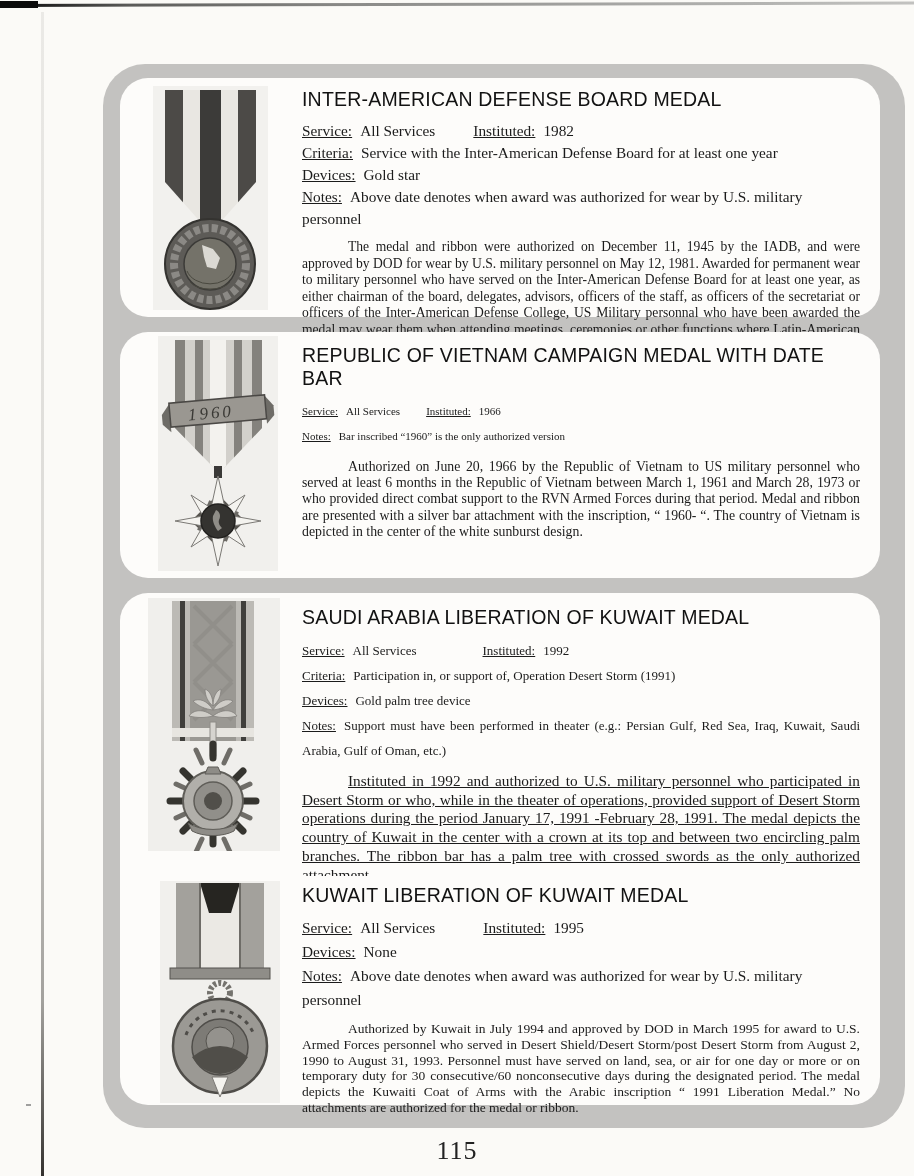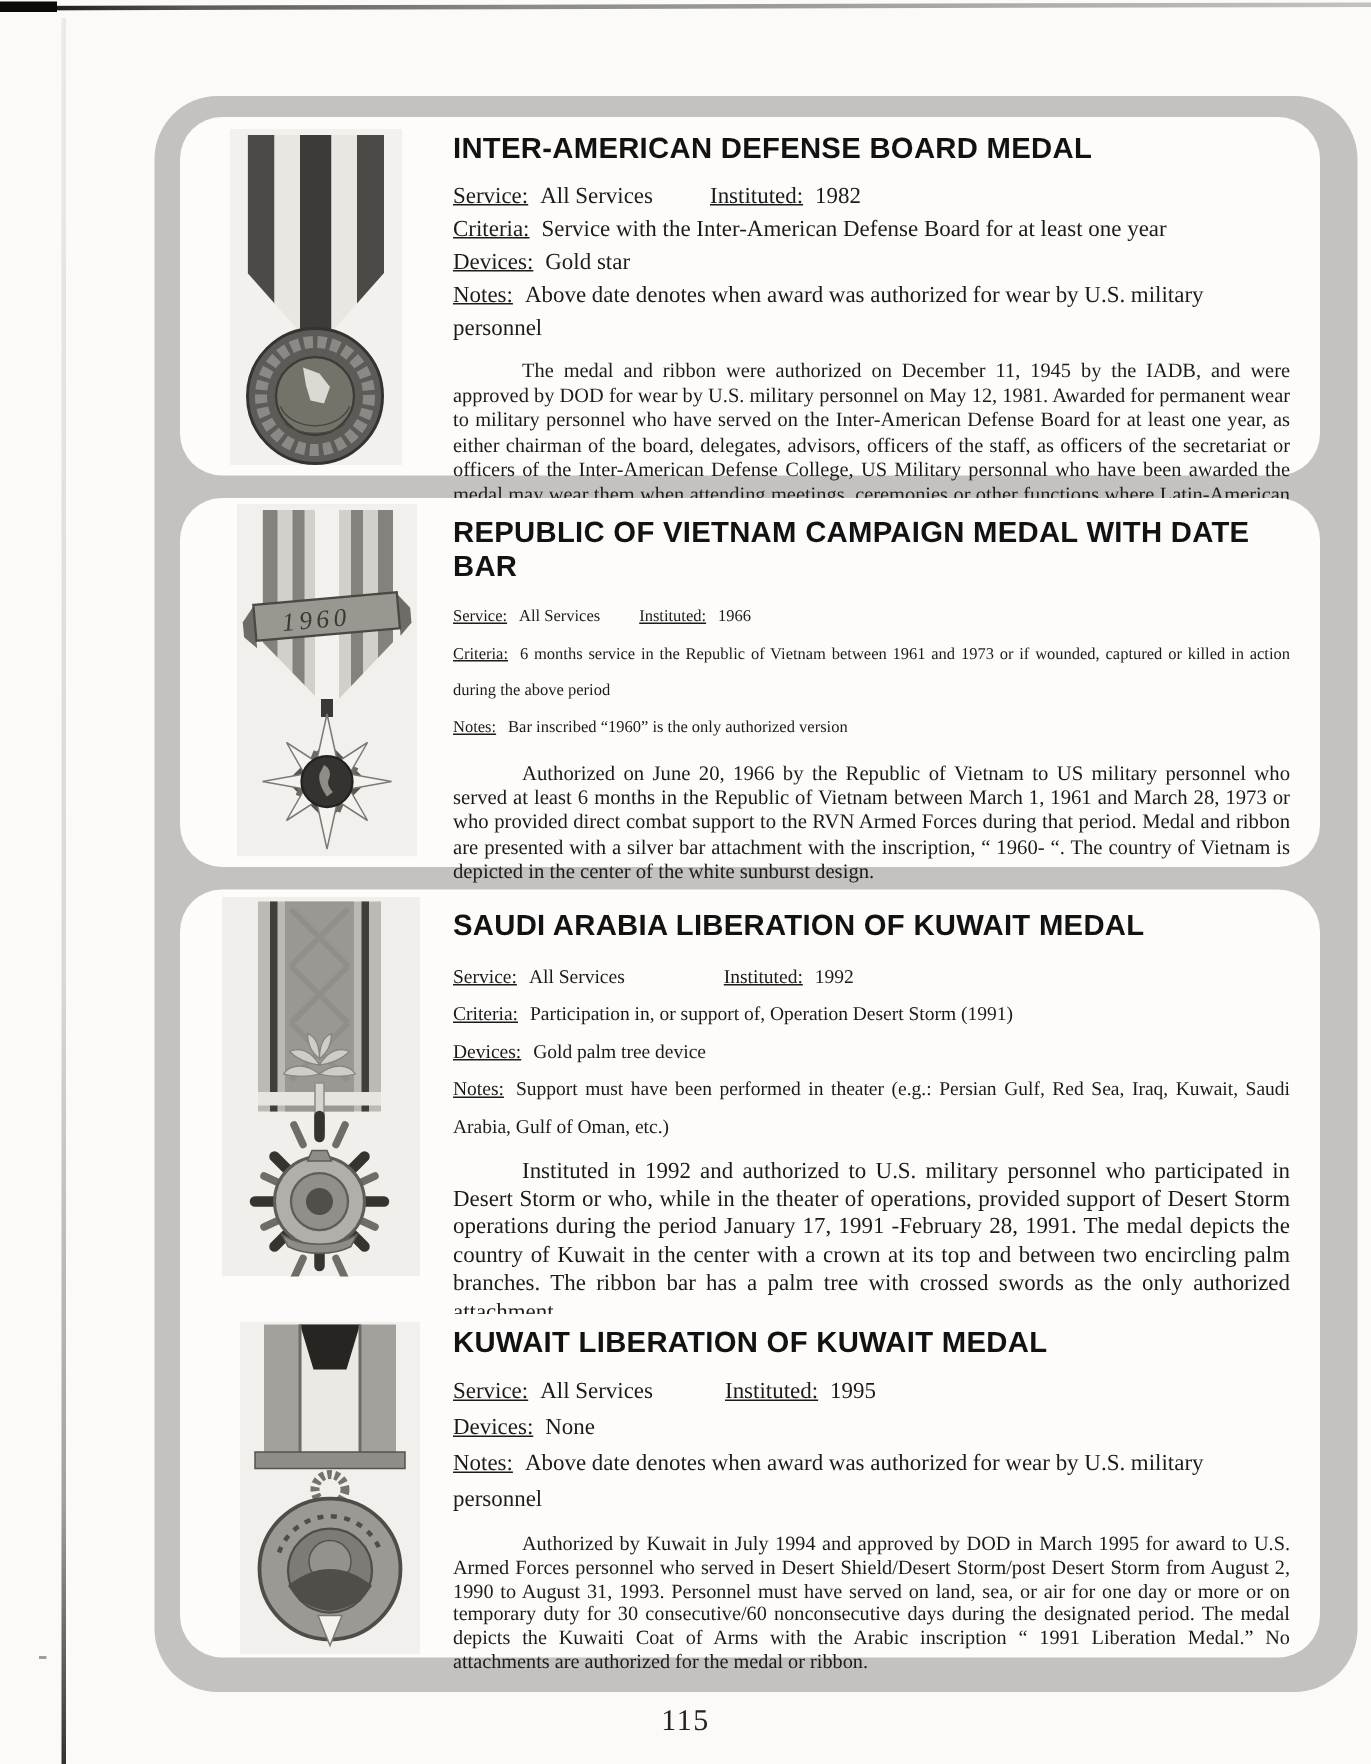--- a/index.html
+++ b/index.html
@@ -33,42 +33,42 @@
   .card3 .photo{left:28px;top:5px;}
   .card4 .photo{left:40px;top:5px;}
 
   .txt{position:absolute;left:182px;width:558px;}
   .card1 .txt{top:10px;}
   .card2 .txt{top:12px;}
   .card3 .txt{top:13px;}
   .card4 .txt{top:8px;}
 
   h2.title{margin:0 0 9px 0;font-family:"Liberation Sans",sans-serif;
-    font-weight:bold;font-size:19.5px;letter-spacing:.2px;color:#121212;}
+    font-weight:normal;font-size:19.5px;letter-spacing:.2px;color:#121212;}
   .meta p{margin:0;}
   .card1 .meta{font-size:15.3px;line-height:22px;}
   .card2 .meta{font-size:11px;line-height:24.5px;}
   .card3 .meta{font-size:13px;line-height:25px;}
   .card4 .meta{font-size:15.3px;line-height:24px;}
   .lbl{text-decoration:underline;margin-right:8px;}
   .tab{display:inline-block;}
   .card1 .tab{width:38px;}
   .card2 .tab{width:26px;}
   .card3 .tab{width:66px;}
   .card4 .tab{width:48px;}
   .just{text-align:justify;}
 
   .body-text{text-align:justify;text-indent:46px;margin:0;}
   .card1 .body-text{font-size:13.6px;line-height:16.6px;margin-top:9px;}
   .card2 .body-text{font-size:13.8px;line-height:16.2px;margin-top:11px;}
-  .card3 .body-text{font-size:15.3px;line-height:18.7px;margin-top:9px;}
+  .card3 .body-text{font-size:15.3px;line-height:18.7px;margin-top:9px;text-decoration:underline;}
   .card4 .body-text{font-size:13.5px;line-height:15.8px;margin-top:9px;}
 
   .page-number{position:absolute;left:0;top:1136px;width:914px;text-align:center;
-    font-size:20px;letter-spacing:1px;color:#222;}
+    font-size:26px;letter-spacing:1px;color:#222;}
 </style>
 </head>
 <body>
 
 <div class="top-line"></div>
 <div class="top-corner"></div>
 <div class="crease"></div>
 <div class="speck" style="left:26px;top:1104px;"></div>
 
 <div class="panel">
@@ -135,21 +135,20 @@
         <rect x="44" y="169" width="32" height="32" fill="#6b6964" transform="rotate(22 60 185)"></rect>
         <path d="M60,140 L67,172 L87,159 L75,180 L103,185 L75,190 L87,211 L67,198 L60,230 L53,198 L33,211 L45,190 L17,185 L45,180 L33,159 L53,172 Z" fill="#f4f3ef" stroke="#7b7975" stroke-width="1"></path>
         <circle cx="60" cy="185" r="17" fill="#343330" stroke="#22211f" stroke-width="1.5"></circle>
         <path d="M58,174 c4,2 5,6 3,10 c-1,3 1,6 3,8 l-4,3 c-3,-4 -6,-10 -5,-15 z" fill="#8f8d87"></path>
       </g>
     </svg>
     <div class="txt">
       <h2 class="title">REPUBLIC OF VIETNAM CAMPAIGN MEDAL WITH DATE BAR</h2>
       <div class="meta">
         <p><span class="lbl">Service:</span><span>All Services</span><span class="tab"></span><span class="lbl">Instituted:</span><span>1966</span></p>
-        <p class="just"><span class="lbl">Criteria:</span><span>6 months service in the Republic of Vietnam between 1961 and 1973 or if wounded, captured or killed in action during the above period</span></p>
         <p><span class="lbl">Notes:</span><span>Bar inscribed “1960” is the only authorized version</span></p>
       </div>
       <p class="body-text">Authorized on June 20, 1966 by the Republic of Vietnam to US military personnel who served at least 6 months in the Republic of Vietnam between March 1, 1961 and March 28, 1973 or who provided direct combat support to the RVN Armed Forces during that period. Medal and ribbon are presented with a silver bar attachment with the inscription, “ 1960- “. The country of Vietnam is depicted in the center of the white sunburst design.</p>
     </div>
   </div>
 
   <div class="card card3">
     <svg class="photo" width="132" height="253" viewBox="0 0 132 253" role="img">
       <rect width="132" height="253" fill="#f0efec"></rect>
       <g>

